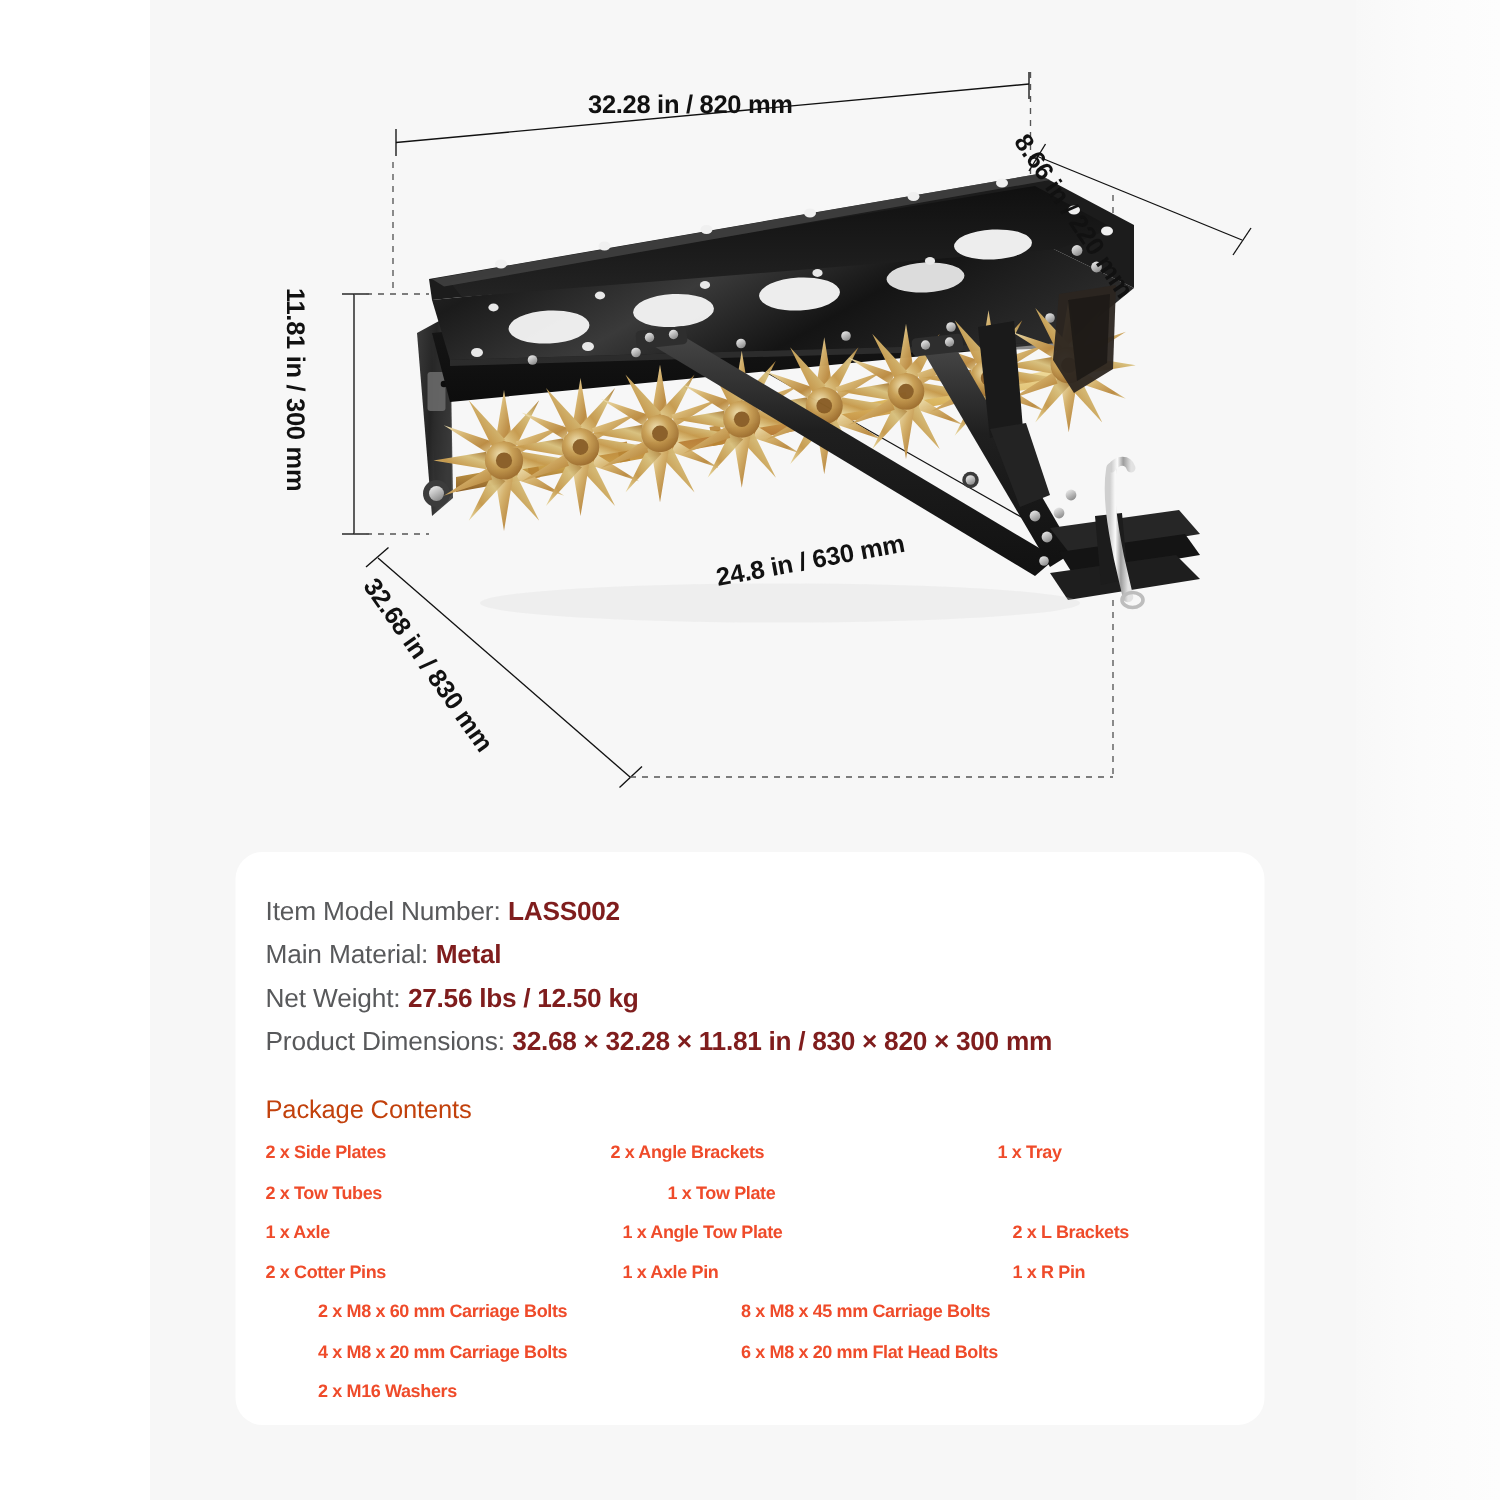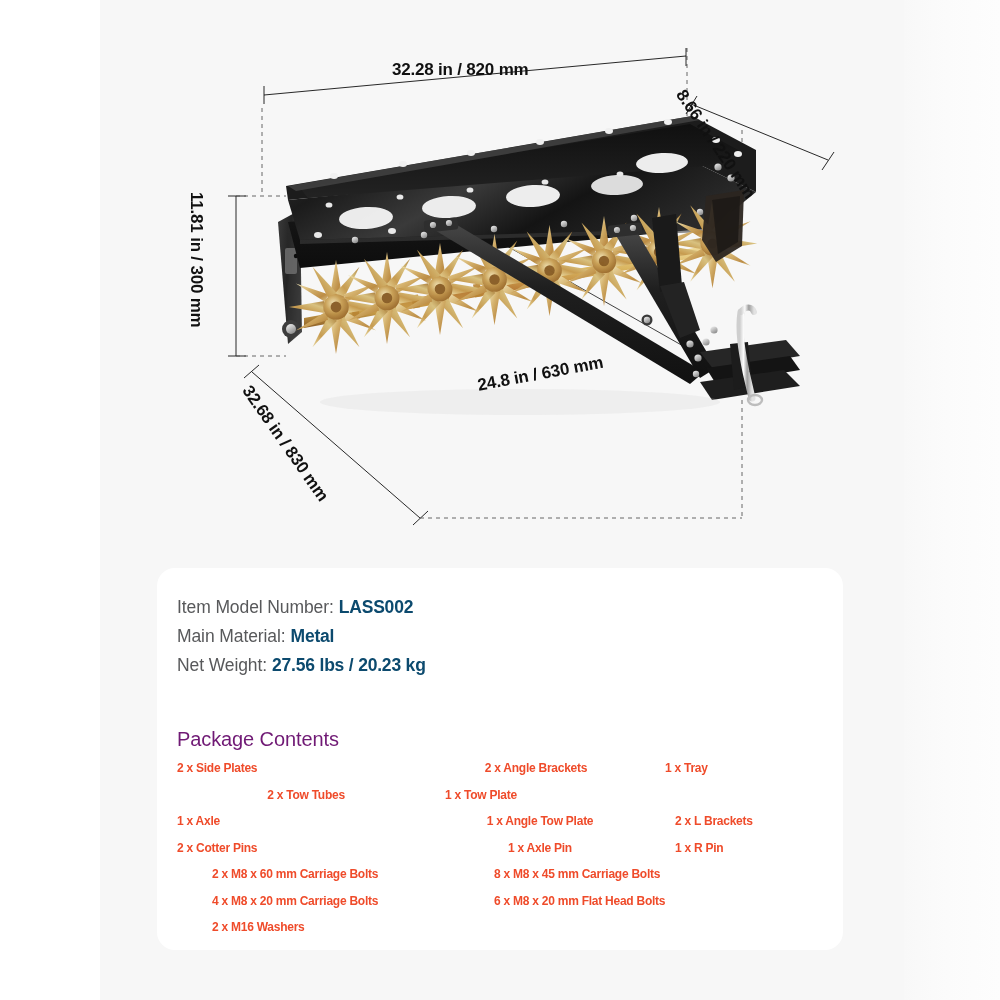--- a/index.html
+++ b/index.html
@@ -115,54 +115,54 @@
   .spec-cell.col-a { width: 333px; flex: none; }
   .spec-cell.col-b { flex: none; }
   .spec-label {
     font-size: 17.5px;
     color: #58595b;
     font-weight: 400;
     letter-spacing: -0.1px;
   }
   .spec-value {
     font-size: 17.5px;
-    color: #0c4a6e;
+    color: #7f1d1d;
     font-weight: 700;
     letter-spacing: -0.2px;
     margin-left: 5px;
   }
 
   #package-section {
     position: absolute;
     left: 20px;
     top: 158px;
     width: 660px;
   }
   #package-title {
-    font-size: 20px;
-    color: #701a75;
+    font-size: 17px;
+    color: #c2410c;
     font-weight: 400;
     letter-spacing: -0.1px;
     line-height: 27px;
     margin-bottom: 2px;
   }
   .pkg-row {
     display: flex;
     line-height: 26.5px;
     white-space: nowrap;
   }
   .pkg-item {
     font-size: 12px;
     color: #ef4b2a;
     font-weight: 700;
     letter-spacing: -0.25px;
     white-space: nowrap;
   }
   .pkg-item.c1 { width: 230px; flex: none; }
-  .pkg-item.c2 { width: 258px; flex: none; text-align: center; }
+  .pkg-item.c2 { width: 258px; flex: none; }
   .pkg-item.c3 { flex: none; }
   .pkg-item.c2.indent { padding-left: 8px; width: 250px; }
   .pkg-item.c3.indent { padding-left: 10px; }
   .pkg-item.wide1 { width: 282px; flex: none; margin-left: 35px; }
   .pkg-item.wide2 { flex: none; }
 </style>
 </head>
 <body>
 
 <div id="page">
@@ -439,24 +439,30 @@
       <div class="spec-row">
         <div class="spec-cell col-a">
           <span class="spec-label">Main Material:</span>
           <span class="spec-value">Metal</span>
         </div>
       </div>
 
       <div class="spec-row">
         <div class="spec-cell col-a">
           <span class="spec-label">Net Weight:</span>
-          <span class="spec-value">27.56 lbs / 20.23 kg</span>
+          <span class="spec-value">27.56 lbs / 12.50 kg</span>
         </div>
       </div>
 
+      <div class="spec-row">
+        <div class="spec-cell">
+          <span class="spec-label">Product Dimensions:</span>
+          <span class="spec-value">32.68 × 32.28 × 11.81 in / 830 × 820 × 300 mm</span>
+        </div>
+      </div>
 
     </div>
 
     <div id="package-section">
       <div id="package-title">Package Contents</div>
 
       <div class="pkg-row">
         <span class="pkg-item c1">2 x Side Plates</span>
         <span class="pkg-item c2">2 x Angle Brackets</span>
         <span class="pkg-item c3">1 x Tray</span>

